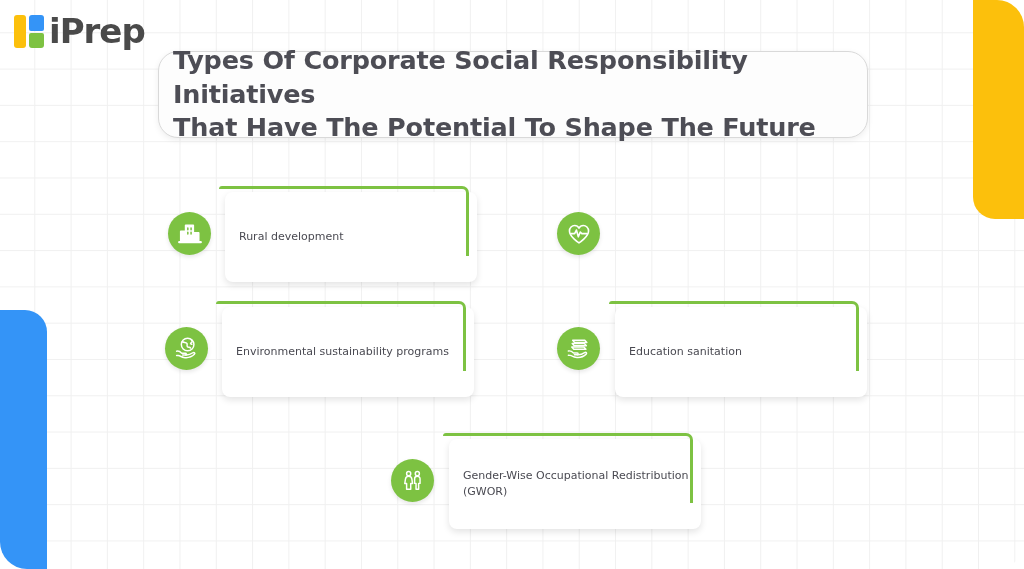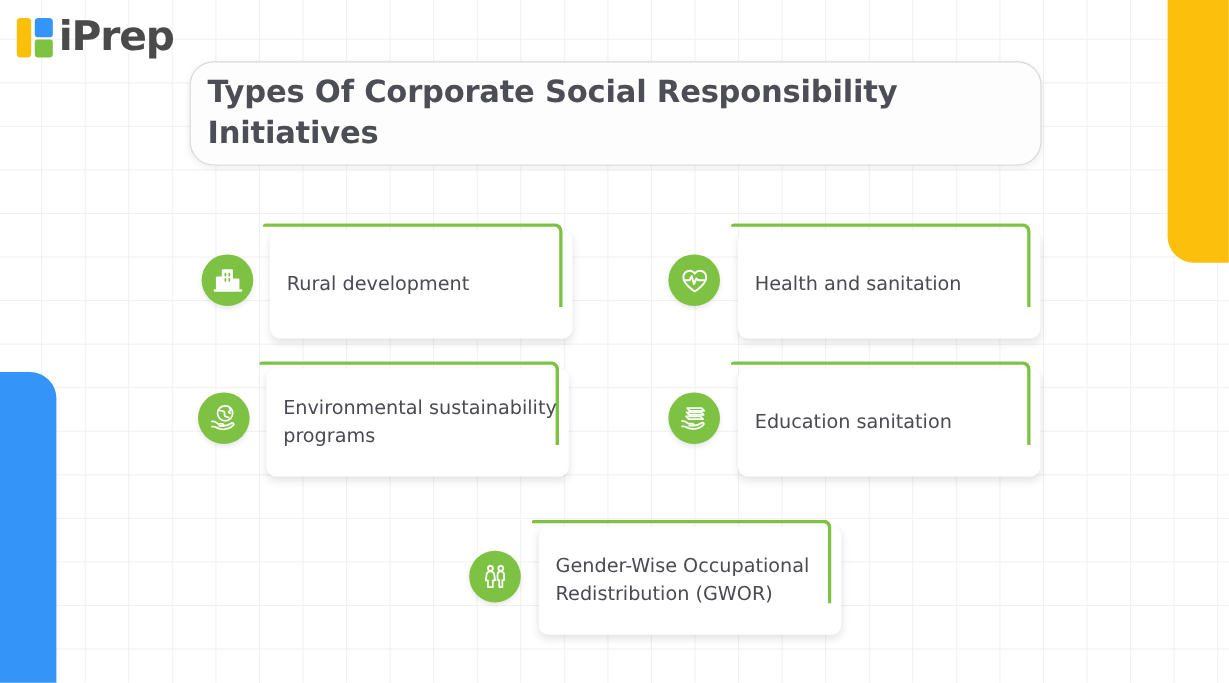--- a/index.html
+++ b/index.html
@@ -12,20 +12,21 @@
   .canvas{
     position:relative;
     width:1024px;height:569px;
     background-color:#ffffff;
     background-image:
       linear-gradient(to right, #f0f0f0 1px, transparent 1px),
       linear-gradient(to bottom, #f0f0f0 1px, transparent 1px);
     background-size:36.3px 36.3px;
     background-position:-2px -4px;
     overflow:hidden;
+    border-radius:27px;
   }
 
   
   .shape-yellow{
     position:absolute;
     left:973px;top:-6px;
     width:60px;height:225px;
     background:#FCC00C;
     border-bottom-left-radius:22px;
     border-top-left-radius:0;
@@ -112,21 +113,21 @@
     border-top-right-radius:7px;
     border-top-left-radius:3px;
     box-sizing:border-box;
     pointer-events:none;
   }
   .card-label{
     position:absolute;
     left:20px;top:0;
     width:228px;height:102px;
     display:flex;align-items:center;
-    font-size:16px;
+    font-size:11px;
     color:#4a4a52;
     line-height:1.42;
     font-family:"DejaVu Sans", sans-serif;
   }
   .card-label.two-line{align-items:center;}
 
   
   .icon-badge{
     position:absolute;
     width:43px;height:43px;
@@ -151,20 +152,21 @@
       <div class="lm-bar"></div>
       <div class="lm-blue"></div>
       <div class="lm-green"></div>
     </div>
     <div class="logo-text">iPrep</div>
   </div>
 
   <div class="title-box">
     <div class="title-text">
       <span>Types Of Corporate Social Responsibility Initiatives</span><br>
+      <span>That Have The Potential To Shape The Future</span>
     </div>
   </div>
 
   <div class="icon-badge" style="left:168px;top:212px;">
     <svg width="26" height="26" viewBox="0 0 24 24" fill="none" stroke="#ffffff" stroke-width="1.6" stroke-linecap="round" stroke-linejoin="round">
       <rect x="8" y="4" width="7" height="14" fill="#ffffff" stroke="#ffffff"></rect>
       <rect x="3.5" y="9.5" width="4.5" height="8.5" fill="#ffffff" stroke="#ffffff"></rect>
       <rect x="15" y="11" width="5" height="7" fill="#ffffff" stroke="#ffffff"></rect>
       <line x1="2" y1="19.5" x2="22" y2="19.5" stroke="#ffffff" stroke-width="2"></line>
       <line x1="10" y1="6.5" x2="10" y2="8" stroke="#7DC242" stroke-width="1.4"></line>
@@ -178,25 +180,20 @@
     <div class="card-accent"></div>
     <div class="card-label">Rural development</div>
   </div>
 
   <div class="icon-badge" style="left:557px;top:212px;">
     <svg width="26" height="26" viewBox="0 0 24 24" fill="none" stroke="#ffffff" stroke-width="1.5" stroke-linecap="round" stroke-linejoin="round">
       <path d="M12 20.2 C12 20.2 3.2 14.6 3.2 9.2 C3.2 6.2 5.5 4.2 8 4.2 C9.8 4.2 11.3 5.2 12 6.5 C12.7 5.2 14.2 4.2 16 4.2 C18.5 4.2 20.8 6.2 20.8 9.2 C20.8 14.6 12 20.2 12 20.2 Z"></path>
       <polyline points="4.5,11.6 8,11.6 9.6,8.4 11.4,14.6 13.2,10.2 14.6,11.6 19.2,11.6"></polyline>
     </svg>
   </div>
-  <div class="card" style="left:609px;top:186px;width:258px;height:96px;">
-    <div class="card-white"></div>
-    <div class="card-accent"></div>
-    <div class="card-label">Health and sanitation</div>
-  </div>
 
   <div class="icon-badge" style="left:165px;top:327px;">
     <svg width="27" height="27" viewBox="0 0 24 24" fill="none" stroke="#ffffff" stroke-width="1.3" stroke-linecap="round" stroke-linejoin="round">
       <circle cx="13" cy="8.4" r="5.6"></circle>
       <path d="M8.2 6 C10 7 11.6 6.2 12.4 7.4 C13 8.4 12 9.4 12.8 10.4 C13.5 11.3 15 10.6 15.6 11.6"></path>
       <path d="M16.4 4.6 C17.4 5.4 17 6.8 16 7 C15.2 7.2 15.8 8.4 16.8 8.2"></path>
       <path d="M3.2 14.4 C5 14 6.6 15 7.8 16.2 L11 16.2 C12 16.2 12.3 17.6 11.2 17.7 L8.6 17.7"></path>
       <path d="M11.2 17.7 C13.6 17.9 15.6 17.2 17.6 15.8 C18.8 15 20 16.2 19 17.2 C16.6 19.6 13.2 20.6 9.6 20 C7.8 19.7 6.4 18.6 4.6 18.3 L3.2 18.2"></path>
     </svg>
   </div>

